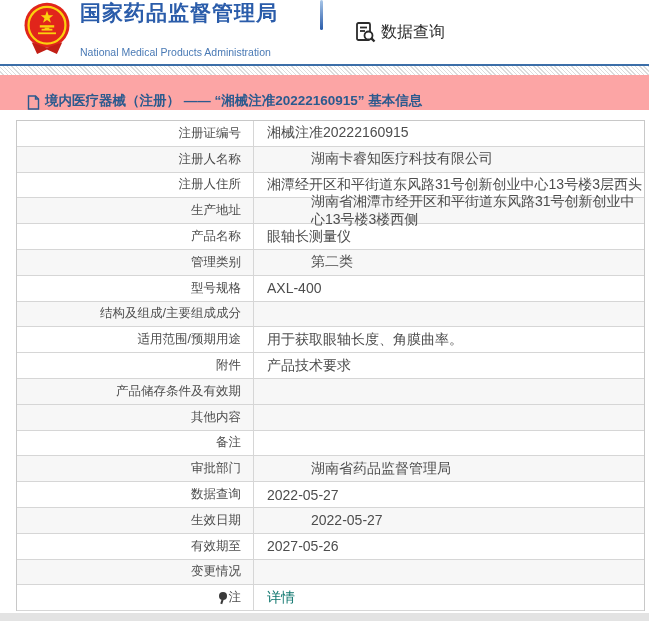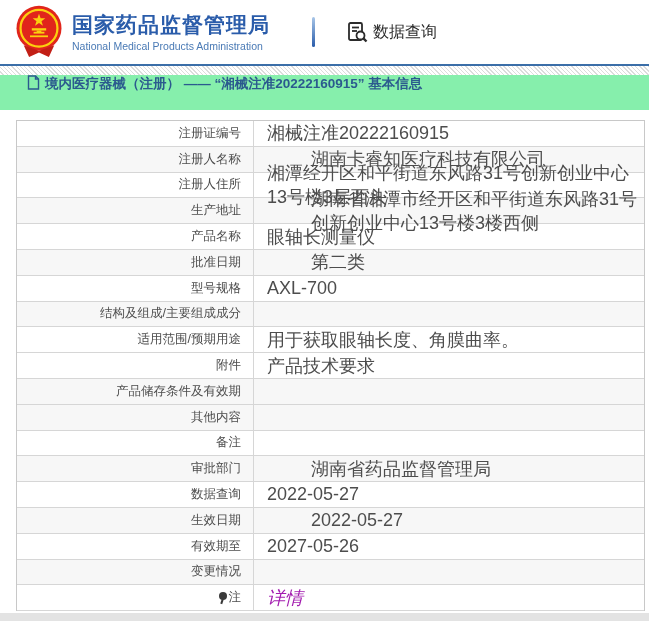--- a/index.html
+++ b/index.html
@@ -8,38 +8,37 @@
     font-family: "Liberation Sans", "DejaVu Sans", sans-serif;
     background: #ffffff;
     overflow: hidden;
     position: relative;
   }
 
   
   .header {
     height: 64px;
     display: flex;
-    align-items: center;
-    padding-left: 12px;
+    padding-left: 20px;
     background: #fff;
     border-radius: 13px;
   }
   .emblem { width: 54px; height: 58px; flex: 0 0 auto; }
   .title-block { margin-left: 6px; }
   .site-title {
     font-size: 21px;
     font-weight: bold;
     color: #2a5caa;
     letter-spacing: 1px;
     line-height: 26px;
   }
   .site-subtitle {
     font-size: 10.5px;
     color: #4a7ab5;
-    margin-top: 2px;
+    margin-top: 20px;
   }
   .nav-divider {
     width: 3px; height: 30px;
     background: linear-gradient(#a8c6e8, #2a5caa);
     margin-left: 42px;
     border-radius: 2px;
   }
   .nav-item {
     display: flex;
     align-items: center;
@@ -61,23 +60,23 @@
     background: repeating-linear-gradient(
       45deg,
       #ffffff 0px, #ffffff 2px,
       #dcdcdc 2px, #dcdcdc 3px
     );
   }
 
   
   .breadcrumb-bar {
     height: 35px;
-    background: #86efac;
-    display: flex;
-    align-items: flex-start;
+    background: #fca5a5;
+    display: flex;
+    align-items: flex-end;
     padding-left: 27px;
   }
   .breadcrumb-bar svg { width: 13px; height: 15px; flex: 0 0 auto; }
   .breadcrumb-text {
     margin-left: 5px;
     font-size: 13.5px;
     font-weight: bold;
     color: #2b5a8e;
   }
 
@@ -106,27 +105,26 @@
     justify-content: flex-end;
     padding-right: 12px;
     font-size: 12.5px;
     color: #4d4d4d;
   }
   .cell-value {
     flex: 1;
     display: flex;
     align-items: center;
     padding-left: 13px;
-    font-size: 18px;
+    font-size: 14px;
     color: #4d4d4d;
   }
   .cell-value a {
-    color: #a21caf;
+    color: #0f766e;
     text-decoration: none;
-    font-style: italic;
   }
   .note-pin {
     display: inline-block;
     width: 9px; height: 12px;
     margin-right: 2px;
     position: relative;
   }
   .note-pin::before {
     content: "";
     position: absolute;
@@ -212,26 +210,26 @@
     </div>
     <div class="row alt">
       <div class="cell-label">生产地址</div>
       <div class="cell-value">湖南省湘潭市经开区和平街道东风路31号创新创业中心13号楼3楼西侧</div>
     </div>
     <div class="row">
       <div class="cell-label">产品名称</div>
       <div class="cell-value">眼轴长测量仪</div>
     </div>
     <div class="row alt">
-      <div class="cell-label">批准日期</div>
+      <div class="cell-label">管理类别</div>
       <div class="cell-value">第二类</div>
     </div>
     <div class="row">
       <div class="cell-label">型号规格</div>
-      <div class="cell-value">AXL-700</div>
+      <div class="cell-value">AXL-400</div>
     </div>
     <div class="row alt">
       <div class="cell-label">结构及组成/主要组成成分</div>
     </div>
     <div class="row">
       <div class="cell-label">适用范围/预期用途</div>
       <div class="cell-value">用于获取眼轴长度、角膜曲率。</div>
     </div>
     <div class="row">
       <div class="cell-label">附件</div>

